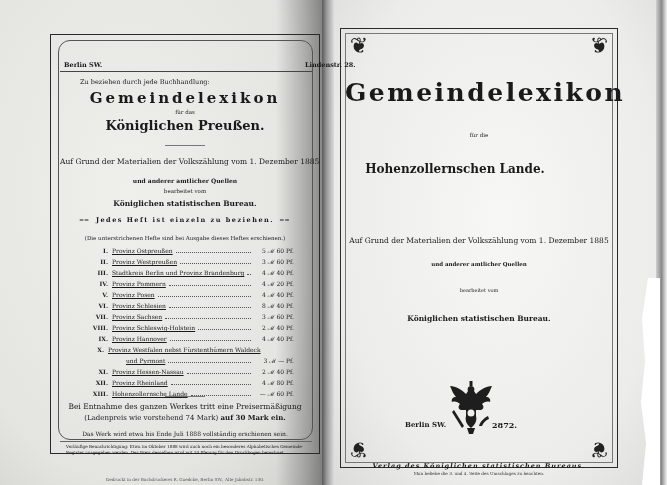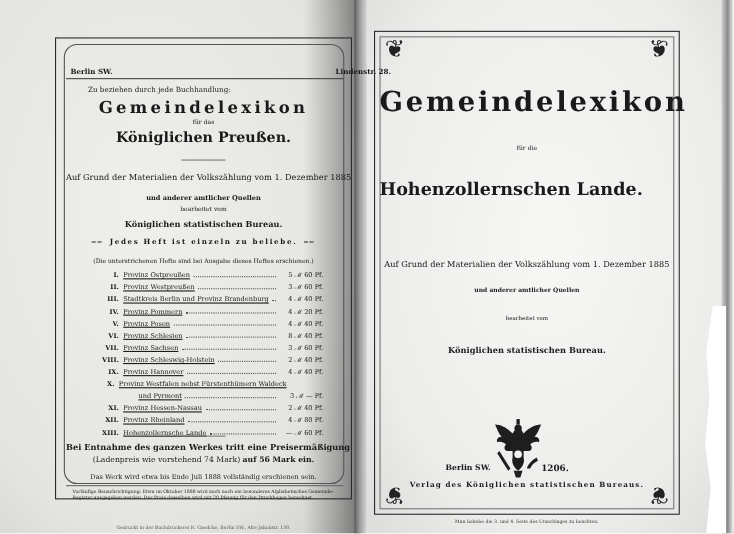--- a/index.html
+++ b/index.html
@@ -59,40 +59,40 @@
     .price-list { position: absolute; left: 84px; top: 245px; width: 210px; font-size: 6px; line-height: 11px; }
     .price-row { display: flex; align-items: baseline; height: 11px; }
     .price-row .num { width: 24px; text-align: right; font-weight: bold; margin-right: 4px; }
     .price-row .name { text-decoration: underline; white-space: nowrap; }
     .price-row .dots { flex: 1; border-bottom: 1px dotted #555; margin: 0 3px; height: 6px; }
     .price-row .price { width: 40px; text-align: right; white-space: nowrap; }
     .price-row.cont .num { visibility: hidden; }
     .price-row.cont .name { padding-left: 14px; }
 
     .l-rule3 { position: absolute; left: 165px; width: 40px; top: 396px; border-top: 1px solid #777; }
-    .l-offer1 { left: 60px; width: 250px; top: 402px; font-size: 7.5px; font-weight: bold; }
+    .l-offer1 { left: 60px; width: 250px; top: 402px; font-size: 7.5px; font-weight: normal; }
     .l-offer2 { left: 60px; width: 250px; top: 413px; font-size: 7px; }
     .l-offer2 b { font-weight: bold; }
     .l-complete { left: 60px; width: 250px; top: 430px; font-size: 6px; }
     .l-rule4 { position: absolute; left: 60px; width: 252px; top: 441px; border-top: 1px solid #666; }
     .l-prelim { left: 66px; width: 242px; top: 444px; font-size: 4.2px; text-align: left; white-space: normal; line-height: 6px; }
     .l-printer { left: 60px; width: 250px; top: 477px; font-size: 4.2px; color: #555; }
 
     
     .r-title { left: 345px; width: 268px; top: 78px; font-size: 25px; letter-spacing: 2.5px; font-weight: bold; }
     .r-fuer { left: 345px; width: 268px; top: 132px; font-size: 5.5px; }
-    .r-subtitle { left: 345px; width: 220px; top: 162px; font-size: 16px; font-weight: bold; }
+    .r-subtitle { left: 345px; width: 220px; top: 162px; font-size: 12px; font-weight: bold; }
     .r-basis { left: 345px; width: 268px; top: 236px; font-size: 7.5px; }
     .r-other { left: 345px; width: 268px; top: 261px; font-size: 5.5px; font-weight: bold; }
     .r-edited { left: 345px; width: 268px; top: 287px; font-size: 5px; }
     .r-bureau { left: 345px; width: 268px; top: 314px; font-size: 7.5px; font-weight: bold; }
     .eagle { position: absolute; left: 446px; top: 380px; width: 50px; height: 55px; }
     .r-city { left: 405px; top: 420px; font-size: 7px; font-weight: bold; text-align: left; }
     .r-year { left: 492px; top: 420px; font-size: 8px; font-weight: bold; text-align: left; }
-    .r-publisher { left: 345px; width: 268px; top: 437px; font-size: 6.5px; letter-spacing: 1px; }
+    .r-publisher { left: 345px; width: 268px; top: 462px; font-size: 6.5px; letter-spacing: 1px; font-style: italic; }
     .r-footnote { left: 345px; width: 268px; top: 471px; font-size: 4.2px; color: #333; }
   </style>
 </head>
 <body>
 
 <div class="scan">
   <div class="left-page"></div>
   <div class="left-shadow"></div>
   <div class="left-frame"></div>
   <div class="left-inner"></div>
@@ -114,21 +114,21 @@
   <div class="l-rule"></div>
   <div class="txt l-avail">Zu beziehen durch jede Buchhandlung:</div>
   <div class="txt frak l-title">Gemeindelexikon</div>
   <div class="txt l-fuer">für das</div>
   <div class="txt frak l-subtitle">Königlichen Preußen.</div>
   <div class="l-rule2"></div>
   <div class="txt l-basis">Auf Grund der Materialien der Volkszählung vom 1. Dezember 1885</div>
   <div class="txt l-other">und anderer amtlicher Quellen</div>
   <div class="txt l-edited">bearbeitet vom</div>
   <div class="txt l-bureau">Königlichen statistischen Bureau.</div>
-  <div class="txt l-each">Jedes Heft ist einzeln zu beliebe.</div>
+  <div class="txt l-each">Jedes Heft ist einzeln zu beziehen.</div>
   <div class="txt l-note">(Die unterstrichenen Hefte sind bei Ausgabe dieses Heftes erschienen.)</div>
 
   <div class="price-list">
     <div class="price-row">
         <span class="num">I.</span>
         <span class="name">Provinz Ostpreußen</span>
         <span class="dots"></span>
         <span class="price">5 ℳ 60 Pf.</span>
       </div>
     <div class="price-row">
@@ -205,21 +205,21 @@
     <div class="price-row">
         <span class="num">XIII.</span>
         <span class="name">Hohenzollernsche Lande</span>
         <span class="dots"></span>
         <span class="price">— ℳ 60 Pf.</span>
       </div>
   </div>
 
   <div class="l-rule3"></div>
   <div class="txt l-offer1">Bei Entnahme des ganzen Werkes tritt eine Preisermäßigung</div>
-  <div class="txt l-offer2"><span>(Ladenpreis wie vorstehend 74 Mark)</span> <b>auf 56 Mark ein.</b></div>
+  <div class="txt l-offer2"><span>(Ladenpreis wie vorstehend 74 Mark)</span> <b>auf 30 Mark ein.</b></div>
   <div class="txt l-complete">Das Werk wird etwa bis Ende Juli 1888 vollständig erschienen sein.</div>
   <div class="l-rule4"></div>
   <div class="txt l-prelim">Vorläufige Benachrichtigung: Etwa im Oktober 1888 wird auch noch ein besonderes Alphabetisches Gemeinde-Register ausgegeben werden. Der Preis desselben wird mit 20 Pfennig für den Druckbogen berechnet.</div>
   <div class="txt l-printer">Gedruckt in der Buchdruckerei R. Gaedcke, Berlin SW., Alte Jakobstr. 130.</div>
 
   <div class="txt frak r-title">Gemeindelexikon</div>
   <div class="txt r-fuer">für die</div>
   <div class="txt frak r-subtitle">Hohenzollernschen Lande.</div>
   <div class="txt r-basis">Auf Grund der Materialien der Volkszählung vom 1. Dezember 1885</div>
   <div class="txt r-other">und anderer amtlicher Quellen</div>
@@ -230,16 +230,16 @@
     <g fill="#1e1e1e">
       <path d="M25 6 C22 6 21 9 22 11 L20 14 C16 10 10 6 4 6 C6 10 7 14 10 17 C7 17 5 19 6 22 C9 21 12 22 14 24 C12 26 12 29 15 30 L20 30 L20 36 C19 40 20 44 25 48 C30 44 31 40 30 36 L30 30 L35 30 C38 29 38 26 36 24 C38 22 41 21 44 22 C45 19 43 17 40 17 C43 14 44 10 46 6 C40 6 34 10 30 14 L28 11 C29 9 28 6 25 6 Z"></path>
       <rect x="23.5" y="1" width="3" height="5"></rect>
       <circle cx="25" cy="33" r="3.5" fill="#f0f0ee"></circle>
       <path d="M8 30 L18 46 L16 48 L6 32 Z"></path>
       <path d="M42 36 C38 38 34 42 33 46 L36 46 C37 43 40 40 43 39 Z"></path>
       <path d="M21 48 L29 48 L27 54 L23 54 Z"></path>
     </g>
   </svg>
   <div class="txt r-city">Berlin SW.</div>
-  <div class="txt r-year">1206.</div>
+  <div class="txt r-year">2872.</div>
   <div class="txt frak r-publisher">Verlag des Königlichen statistischen Bureaus.</div>
   <div class="txt r-footnote">Man beliebe die 3. und 4. Seite des Umschlages zu beachten.</div>
 </div>
 
 </body></html>

